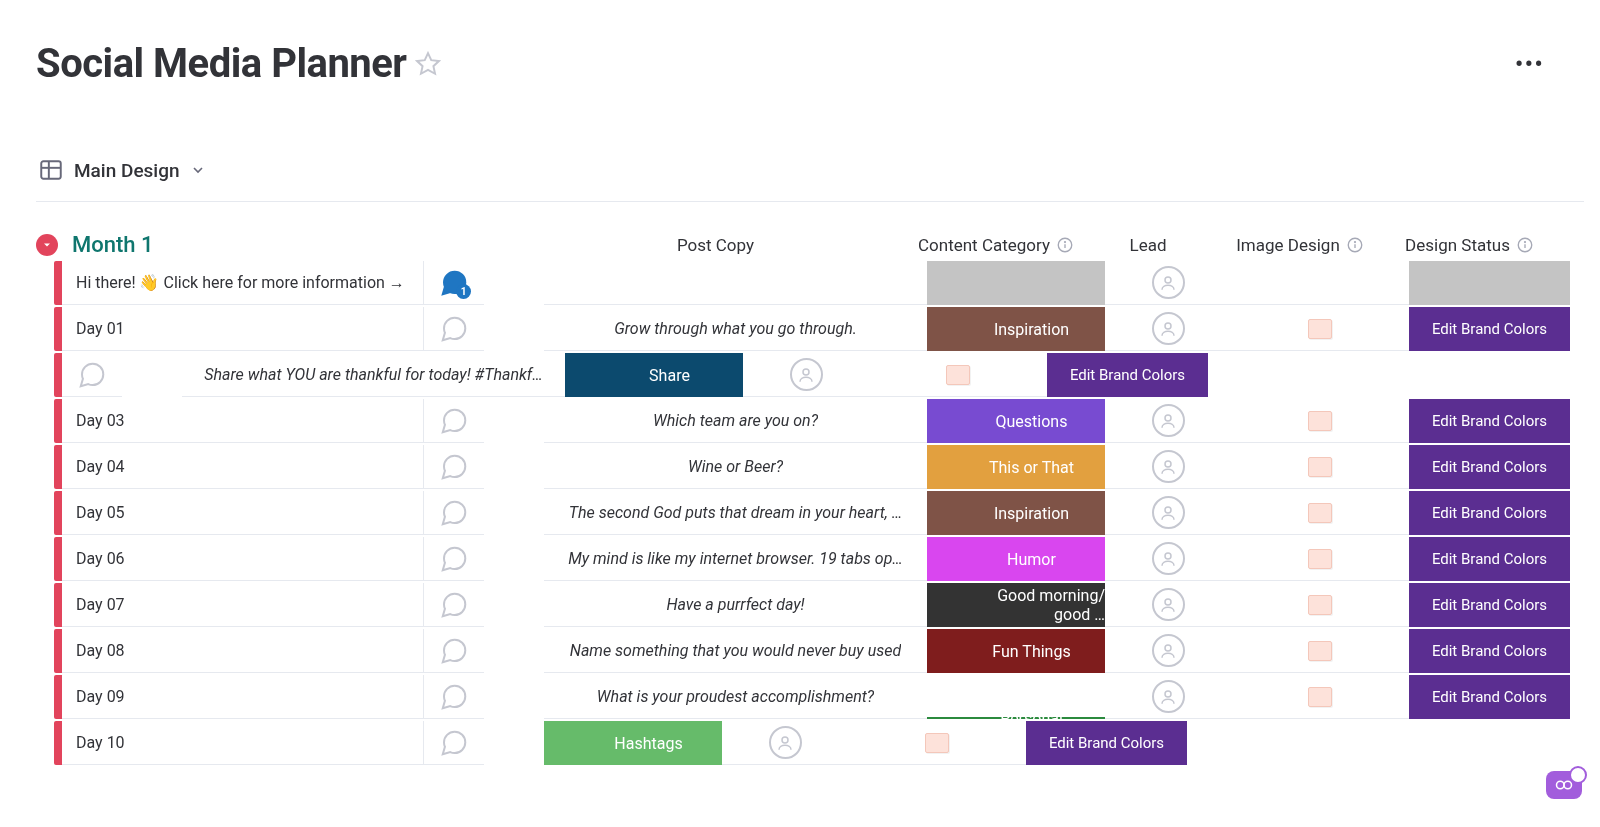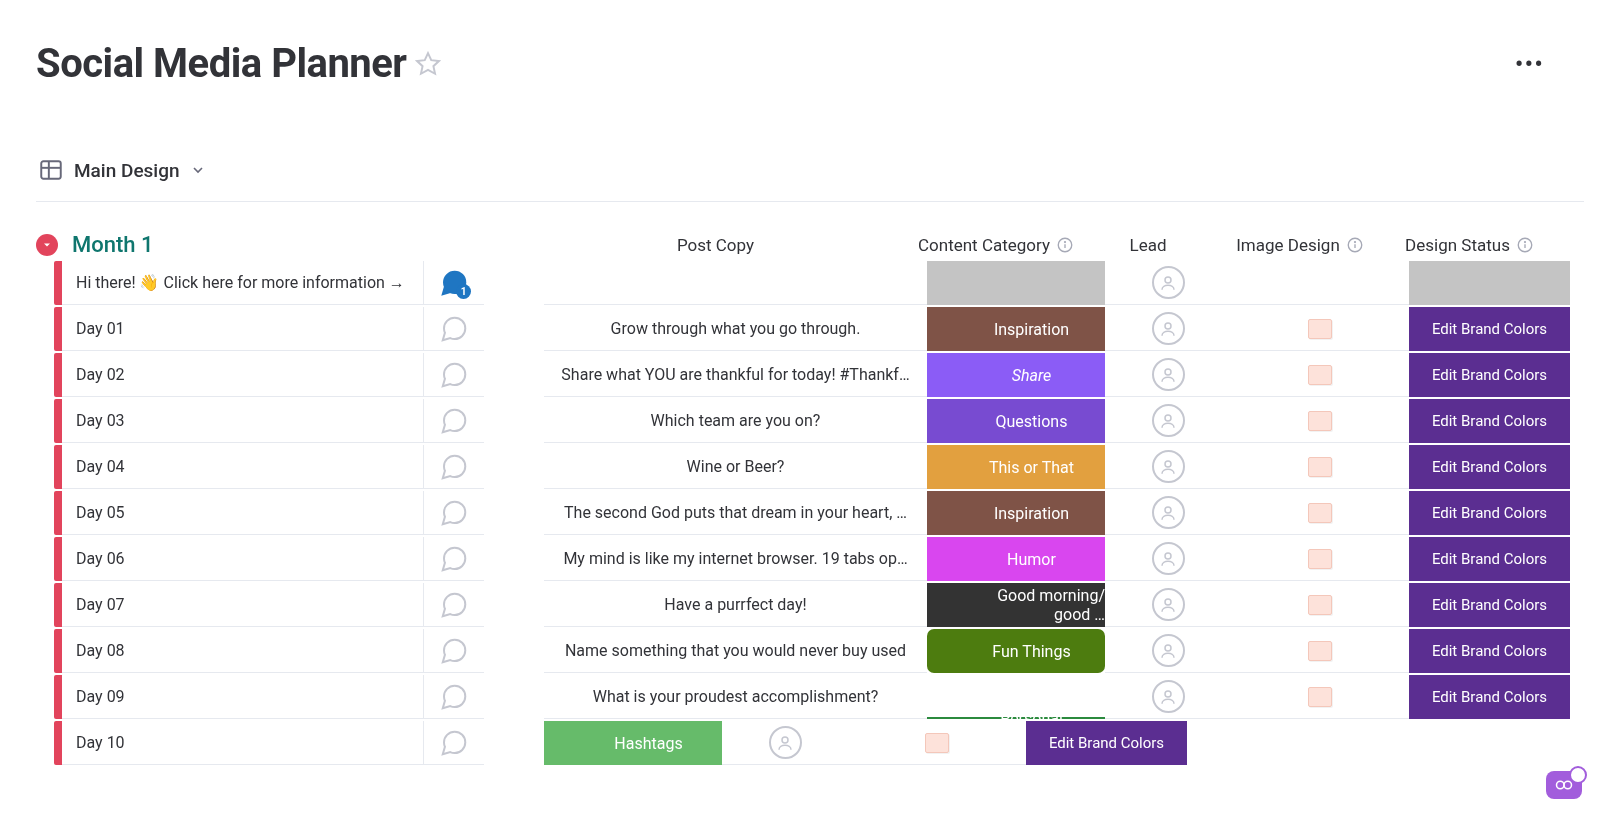--- a/index.html
+++ b/index.html
@@ -138,21 +138,21 @@
   .gap-cell{ flex:0 0 60px;}
   .postcopy-cell{
     flex:0 0 383px;
     font-size:16px;
     padding:0 12px;
     white-space:nowrap; overflow:hidden; text-overflow:ellipsis;
     justify-content:center;
     color:#323338;
     border-bottom:1px solid #e6e9ef;
   }
-  .postcopy-cell span{ white-space:nowrap; overflow:hidden; text-overflow:ellipsis; max-width:100%;}
+  .postcopy-cell span{ white-space:nowrap; overflow:hidden; text-overflow:ellipsis; max-width:100%;font-style:italic;}
   .category-cell{
     flex:0 0 178px;
     color:#fff;
     font-size:16px;
     font-weight:400;
     padding-left:31px;
   }
   .lead-cell{ flex:0 0 126px; border-bottom:1px solid #e6e9ef;}
   .avatar{
     width:33px; height:33px; border-radius:50%;
@@ -318,33 +318,32 @@
             </svg>
           </span>
         </div>
         <div class="imagedesign-cell">
           <span class="thumb"></span>
         </div>
         <div class="designstatus-cell">Edit Brand Colors</div>
       </div>
       <div class="row">
         <div class="accent" style="background: rgb(226, 68, 92);"></div>
-        <div class="name-cell">Day 02</div>
         <div class="comment-cell">
           <span class="bubble">
             <svg width="30" height="30" viewBox="0 0 24 24" fill="none" stroke="currentColor" stroke-width="1.6">
               <path d="M21 11.5a8.38 8.38 0 0 1-8.5 8.5 8.5 8.5 0 0 1-3.5-.74L3 21l1.74-6A8.38 8.38 0 0 1 4 11.5 8.5 8.5 0 0 1 12.5 3 8.38 8.38 0 0 1 21 11.5z"></path>
             </svg>
           </span>
         </div>
         <div class="gap-cell"></div>
         <div class="postcopy-cell">
           <span>Share what YOU are thankful for today! #Thankf…</span>
         </div>
-        <div class="category-cell" style="background: #8b5cf6; font-style: italic;">Share</div>
+        <div class="category-cell" style="background: #0c4a6e;">Share</div>
         <div class="lead-cell">
           <span class="avatar">
             <svg width="18" height="18" viewBox="0 0 24 24" fill="none" stroke="currentColor" stroke-width="2">
               <circle cx="12" cy="8" r="4"></circle>
               <path d="M4 21c0-4 4-6 8-6s8 2 8 6"></path>
             </svg>
           </span>
         </div>
         <div class="imagedesign-cell">
           <span class="thumb"></span>
@@ -498,21 +497,21 @@
           <span class="bubble">
             <svg width="30" height="30" viewBox="0 0 24 24" fill="none" stroke="currentColor" stroke-width="1.6">
               <path d="M21 11.5a8.38 8.38 0 0 1-8.5 8.5 8.5 8.5 0 0 1-3.5-.74L3 21l1.74-6A8.38 8.38 0 0 1 4 11.5 8.5 8.5 0 0 1 12.5 3 8.38 8.38 0 0 1 21 11.5z"></path>
             </svg>
           </span>
         </div>
         <div class="gap-cell"></div>
         <div class="postcopy-cell">
           <span>Name something that you would never buy used</span>
         </div>
-        <div class="category-cell" style="background: #4d7c0f; border-radius: 7px;">Fun Things</div>
+        <div class="category-cell" style="background: #7f1d1d;">Fun Things</div>
         <div class="lead-cell">
           <span class="avatar">
             <svg width="18" height="18" viewBox="0 0 24 24" fill="none" stroke="currentColor" stroke-width="2">
               <circle cx="12" cy="8" r="4"></circle>
               <path d="M4 21c0-4 4-6 8-6s8 2 8 6"></path>
             </svg>
           </span>
         </div>
         <div class="imagedesign-cell">
           <span class="thumb"></span>

